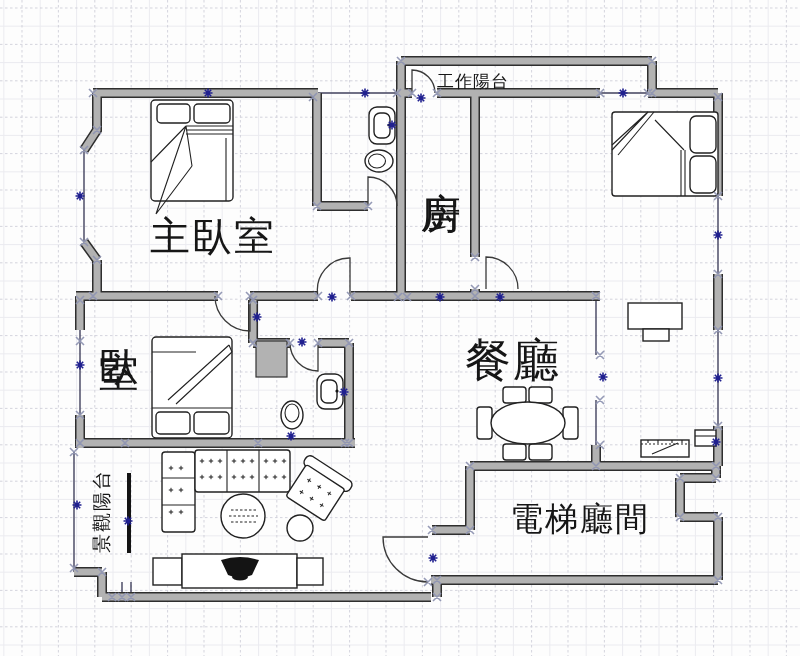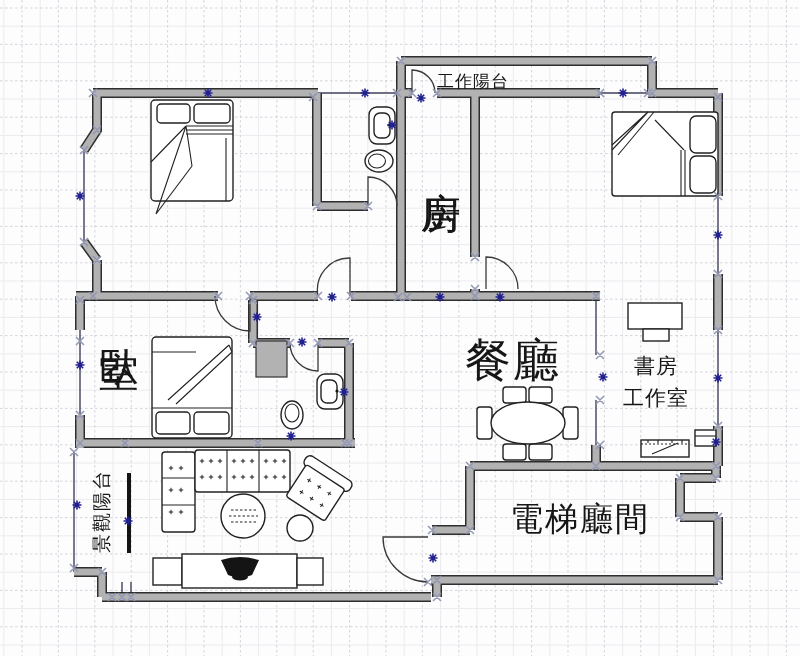--- a/index.html
+++ b/index.html
@@ -180,20 +180,20 @@
   </g>
   <g>
     <rect class="furn" x="695" y="430" width="21" height="16"></rect>
     <path class="furn-thin" d="M695 436 H716"></path>
   </g>
 
   <path id="handles" class="handles" d="M89 89l8 8M97 89l-8 8M309 93l8 8M317 93l-8 8M393 89l8 8M401 89l-8 8M408 89l8 8M416 89l-8 8M433 89l8 8M441 89l-8 8M596 89l8 8M604 89l-8 8M644 89l8 8M652 89l-8 8M397 57l8 8M405 57l-8 8M648 57l8 8M656 57l-8 8M648 89l8 8M656 89l-8 8M714 93l8 8M722 93l-8 8M714 192l8 8M722 192l-8 8M714 270l8 8M722 270l-8 8M714 326l8 8M722 326l-8 8M714 422l8 8M722 422l-8 8M93 126l8 8M101 126l-8 8M80 146l8 8M88 146l-8 8M80 238l8 8M88 238l-8 8M93 256l8 8M101 256l-8 8M89 292l8 8M97 292l-8 8M214 292l8 8M222 292l-8 8M246 292l8 8M254 292l-8 8M314 292l8 8M322 292l-8 8M347 292l8 8M355 292l-8 8M394 293l8 8M402 293l-8 8M403 293l8 8M411 293l-8 8M471 292l8 8M479 292l-8 8M592 292l8 8M600 292l-8 8M471 253l8 8M479 253l-8 8M471 285l8 8M479 285l-8 8M313 202l8 8M321 202l-8 8M364 202l8 8M372 202l-8 8M249 296l8 8M257 296l-8 8M249 339l8 8M257 339l-8 8M286 339l8 8M294 339l-8 8M314 339l8 8M322 339l-8 8M345 339l8 8M353 339l-8 8M345 439l8 8M353 439l-8 8M341 439l8 8M349 439l-8 8M254 439l8 8M262 439l-8 8M121 439l8 8M129 439l-8 8M76 296l8 8M84 296l-8 8M76 337l8 8M84 337l-8 8M76 411l8 8M84 411l-8 8M76 439l8 8M84 439l-8 8M70 448l8 8M78 448l-8 8M70 564l8 8M78 564l-8 8M98 568l8 8M106 568l-8 8M108 593l8 8M116 593l-8 8M118 593l8 8M126 593l-8 8M127 593l8 8M135 593l-8 8M596 351l8 8M604 351l-8 8M596 396l8 8M604 396l-8 8M596 441l8 8M604 441l-8 8M466 462l8 8M474 462l-8 8M592 462l8 8M600 462l-8 8M712 462l8 8M720 462l-8 8M676 474l8 8M684 474l-8 8M712 474l8 8M720 474l-8 8M676 513l8 8M684 513l-8 8M714 513l8 8M722 513l-8 8M466 526l8 8M474 526l-8 8M428 526l8 8M436 526l-8 8M424 578l8 8M432 578l-8 8M433 576l8 8M441 576l-8 8M433 593l8 8M441 593l-8 8M714 576l8 8M722 576l-8 8"></path>
   <path id="cpoints" class="cpoints" d="M208 88.5v9M203.5 93h9M204.8 89.8l6.4 6.4M211.2 89.8l-6.4 6.4M365 88.5v9M360.5 93h9M361.8 89.8l6.4 6.4M368.2 89.8l-6.4 6.4M421 93.5v9M416.5 98h9M417.8 94.8l6.4 6.4M424.2 94.8l-6.4 6.4M623 88.5v9M618.5 93h9M619.8 89.8l6.4 6.4M626.2 89.8l-6.4 6.4M718 230.5v9M713.5 235h9M714.8 231.8l6.4 6.4M721.2 231.8l-6.4 6.4M718 373.5v9M713.5 378h9M714.8 374.8l6.4 6.4M721.2 374.8l-6.4 6.4M603 372.5v9M598.5 377h9M599.8 373.8l6.4 6.4M606.2 373.8l-6.4 6.4M80 191.5v9M75.5 196h9M76.8 192.8l6.4 6.4M83.2 192.8l-6.4 6.4M80 360.5v9M75.5 365h9M76.8 361.8l6.4 6.4M83.2 361.8l-6.4 6.4M77 500.5v9M72.5 505h9M73.8 501.8l6.4 6.4M80.2 501.8l-6.4 6.4M128 516.5v9M123.5 521h9M124.8 517.8l6.4 6.4M131.2 517.8l-6.4 6.4M257 312.5v9M252.5 317h9M253.8 313.8l6.4 6.4M260.2 313.8l-6.4 6.4M302 337.5v9M297.5 342h9M298.8 338.8l6.4 6.4M305.2 338.8l-6.4 6.4M344 387.5v9M339.5 392h9M340.8 388.8l6.4 6.4M347.2 388.8l-6.4 6.4M291 431.5v9M286.5 436h9M287.8 432.8l6.4 6.4M294.2 432.8l-6.4 6.4M332 292.5v9M327.5 297h9M328.8 293.8l6.4 6.4M335.2 293.8l-6.4 6.4M440 292.5v9M435.5 297h9M436.8 293.8l6.4 6.4M443.2 293.8l-6.4 6.4M500 292.5v9M495.5 297h9M496.8 293.8l6.4 6.4M503.2 293.8l-6.4 6.4M433 553.5v9M428.5 558h9M429.8 554.8l6.4 6.4M436.2 554.8l-6.4 6.4M392 120.5v9M387.5 125h9M388.8 121.8l6.4 6.4M395.2 121.8l-6.4 6.4M716 437.5v9M711.5 442h9M712.8 438.8l6.4 6.4M719.2 438.8l-6.4 6.4"></path>
 </svg>
 
+<div class="room-label lbl-lg" style="left:150px;top:215px;">主臥室</div>
 <div class="room-label lbl-lg vertical-cjk" style="left:419px;top:160px;height:92px;">廚房</div>
 <div class="room-label lbl-lg vertical-cjk" style="left:97px;top:318px;height:92px;">臥室</div>
 <div class="room-label lbl-xl" style="left:437px;top:336px;">餐廳</div>
-<div class="room-label lbl-sm" style="left:600px;top:351px;width:112px;"><span>書房</span><br><span>工作室</span></div>
 <div class="room-label lbl-xs" style="left:437px;top:73px;">工作陽台</div>
 <div class="room-label lbl-bal rot-ccw" style="left:47px;top:500px;width:112px;height:22px;text-align:center;">景觀陽台</div>
 <div class="room-label lbl-md" style="left:510px;top:502px;">電梯廳間</div>
 </div>
 
 </body></html>

